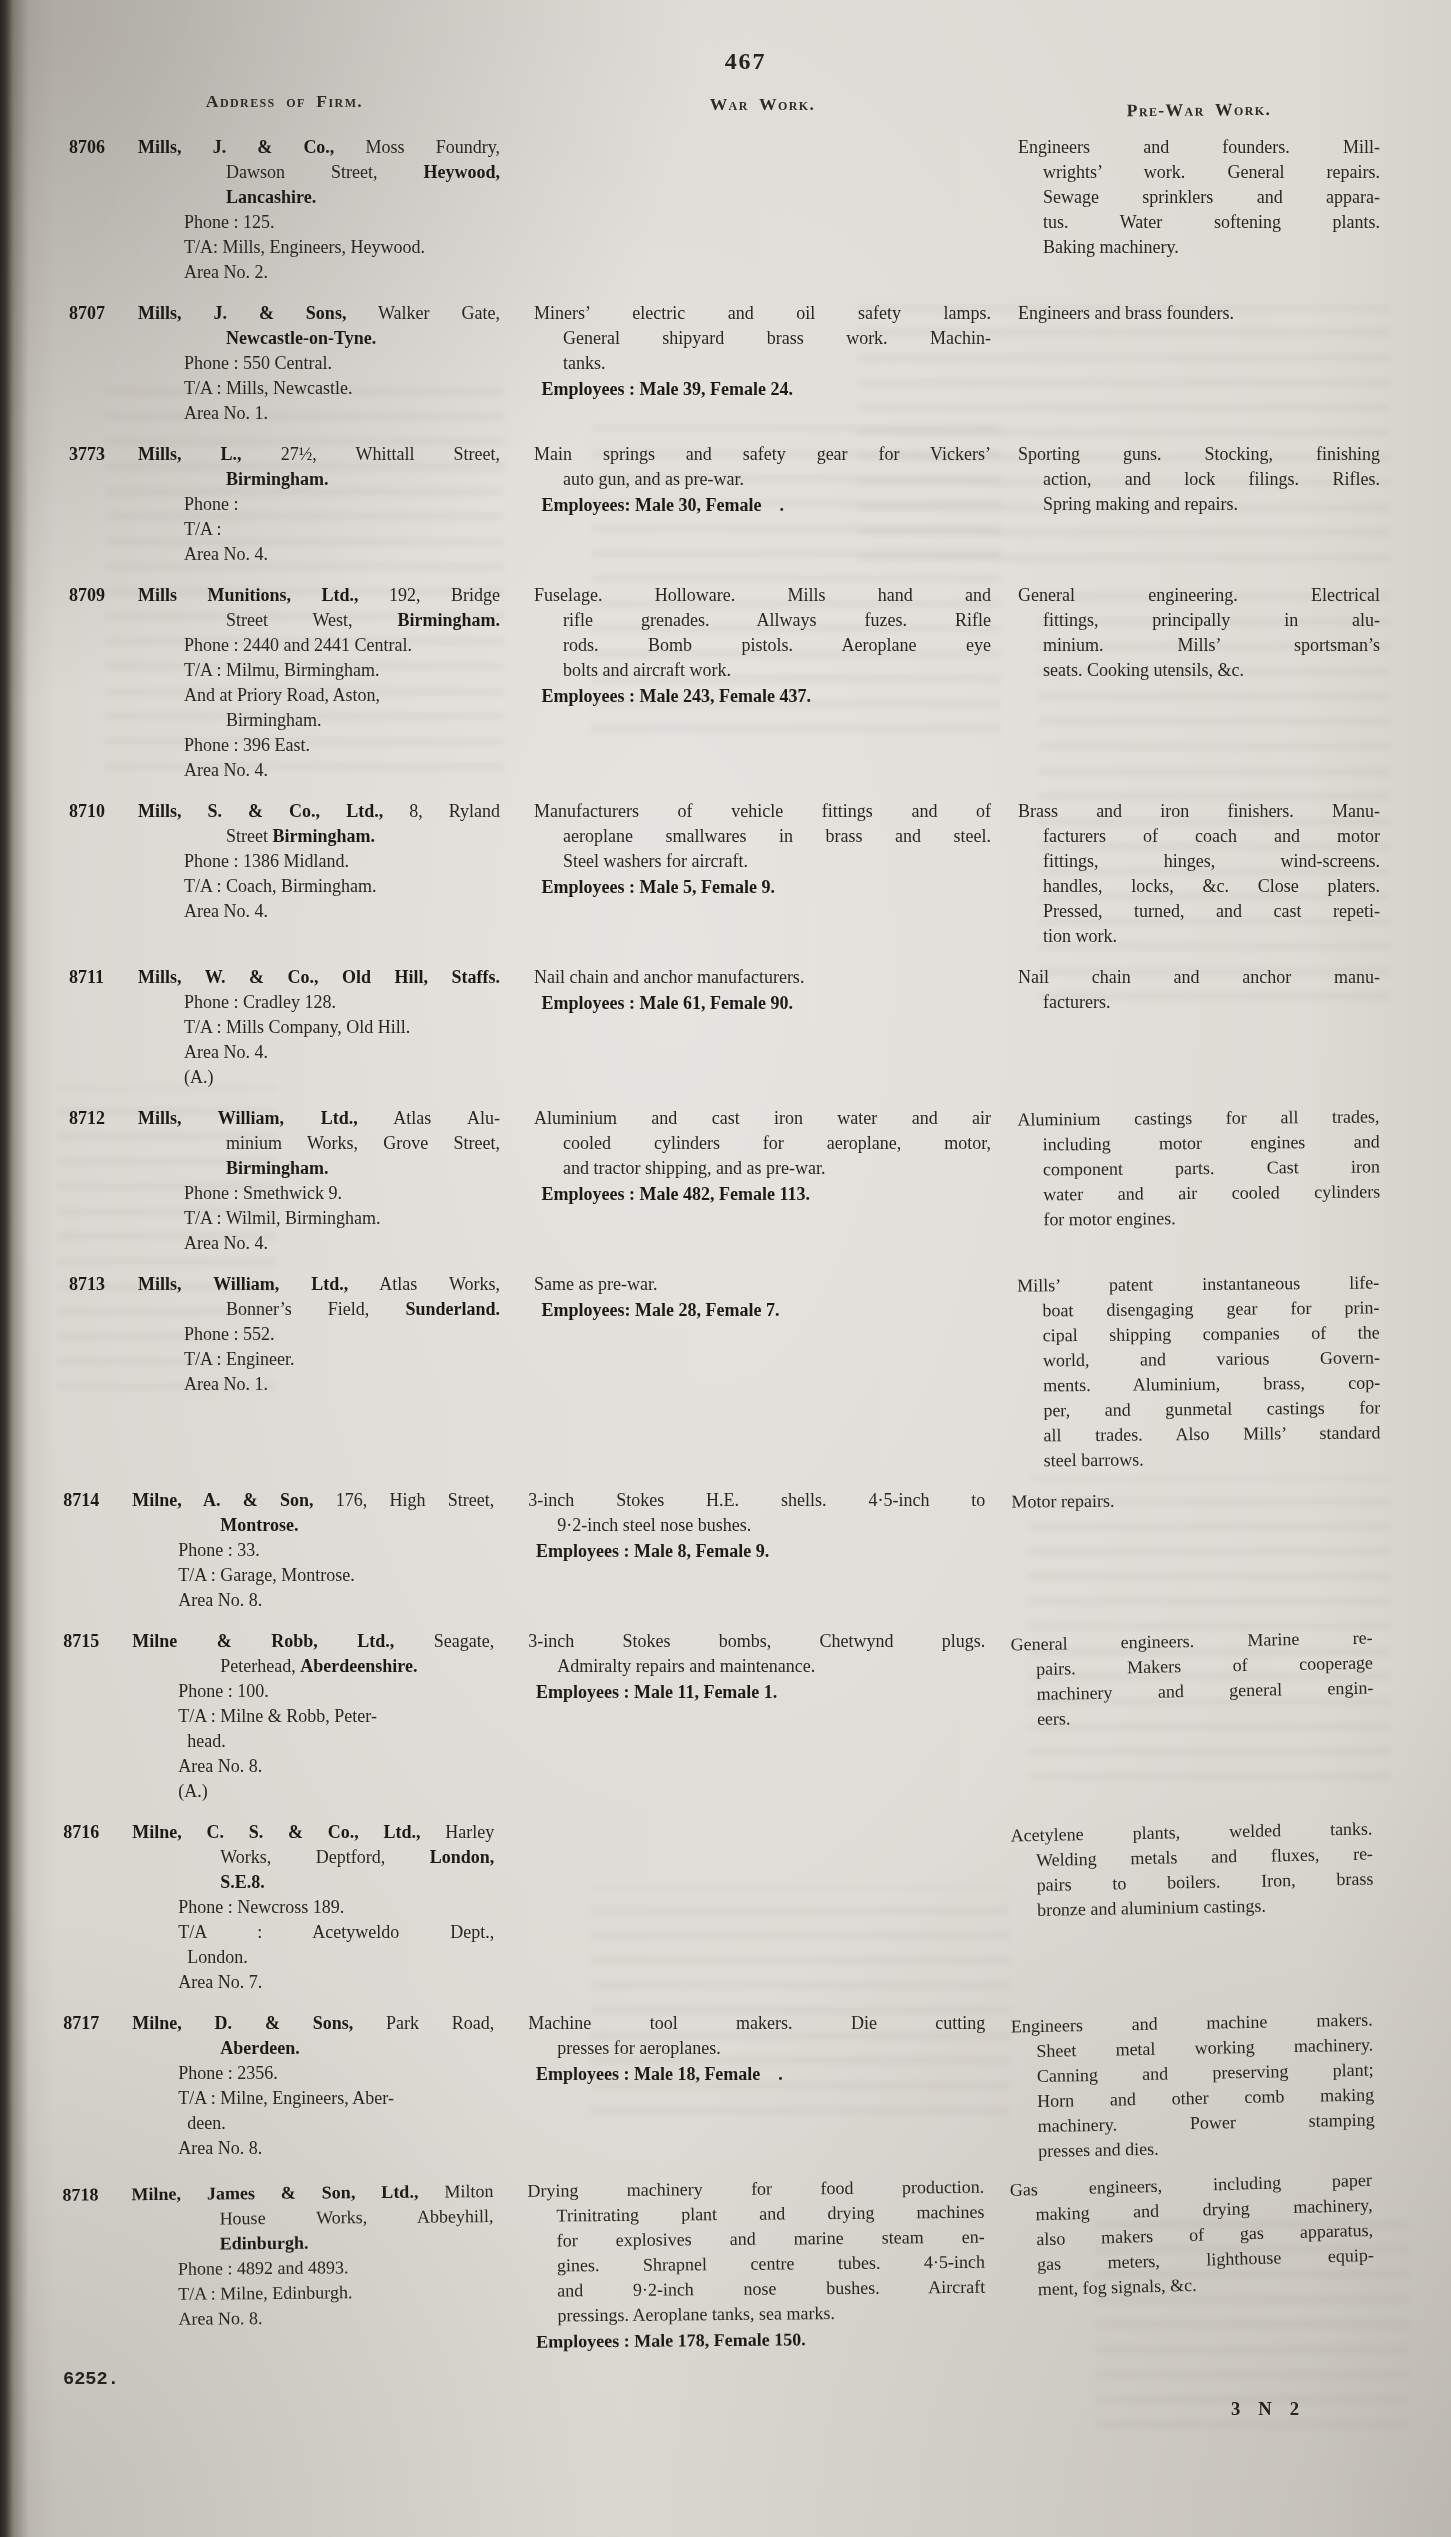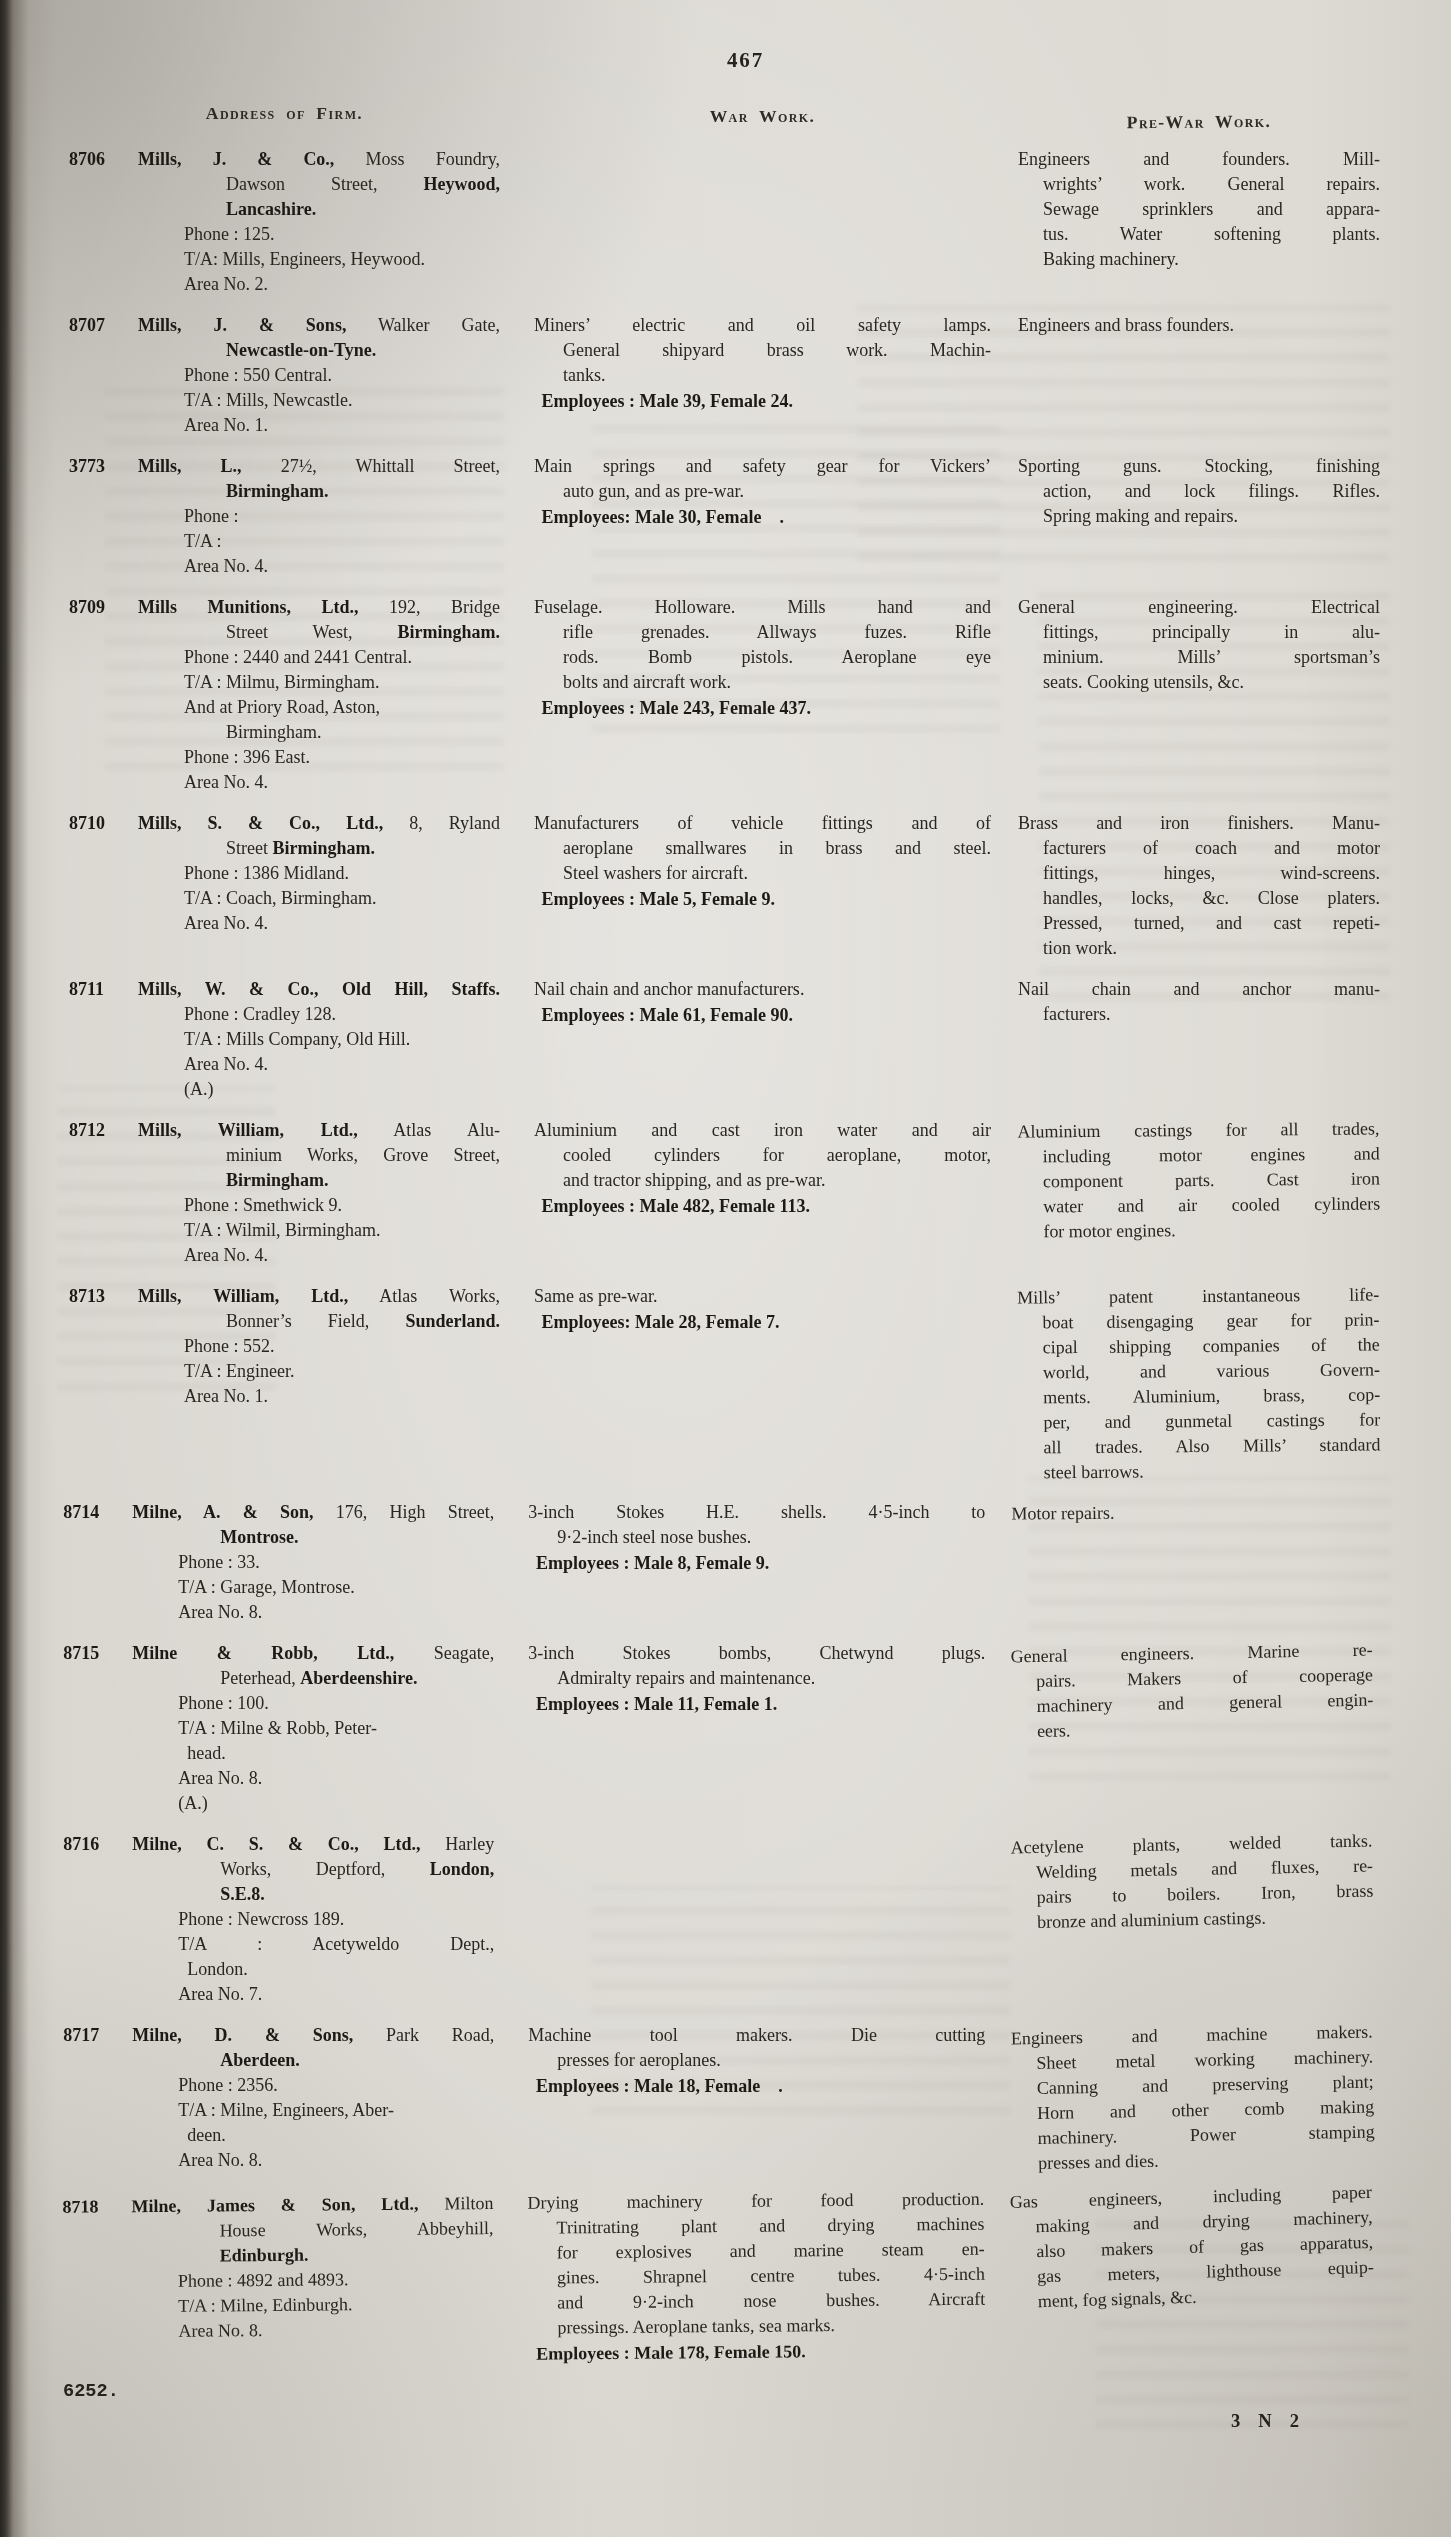--- a/index.html
+++ b/index.html
@@ -19,29 +19,29 @@
     color:#2a2620;
   }
   .edge-left{
     position:absolute;left:0;top:0;bottom:0;width:29px;z-index:3;pointer-events:none;
     background:linear-gradient(to right,#262420 0px,#3c3832 5.7px,rgba(90,84,74,0.45) 13.3px,rgba(120,112,100,0) 29px);
   }
   .ghost{position:absolute;z-index:0;pointer-events:none;filter:blur(2.9px);opacity:.55;
     background:repeating-linear-gradient(0deg, rgba(118,112,102,0.10) 0 8.6px, rgba(118,112,102,0) 8.6px 25px);}
   .content{position:relative;z-index:1;}
   .pageno{
-    padding-top:48px;text-align:center;font-size:21px;font-weight:700;
+    padding-top:48px;text-align:center;font-size:24px;font-weight:700;
     letter-spacing:1.9px;color:#272420;padding-left:39px;
   }
   .row{
     display:grid;
     grid-template-columns:69px 362px 34px 457px 27px 362px;
     padding-left:69px;
   }
-  .colheads{margin-top:30px;margin-bottom:23px;font-size:17.6px;font-weight:700;
+  .colheads{margin-top:16px;margin-bottom:23px;font-size:17.6px;font-weight:700;
     font-variant:small-caps;letter-spacing:1.4px;word-spacing:4.8px;color:#2e2a24;}
   .ch-addr{grid-column:1 / span 2;text-align:center;}
   .ch-war{grid-column:4;text-align:center;transform:translateY(2.9px);}
   .ch-pre{grid-column:6;text-align:center;transform:translateY(8.6px) rotate(-0.6deg);}
   .entry{margin-bottom:16px;font-size:18px;line-height:25px;}
   .entry .num{grid-column:1;font-weight:700;color:#1d1a16;}
   .col.addr{grid-column:2;}
   .col.war{grid-column:4;}
   .col.pre{grid-column:6;}
   .line{min-height:25px;}

